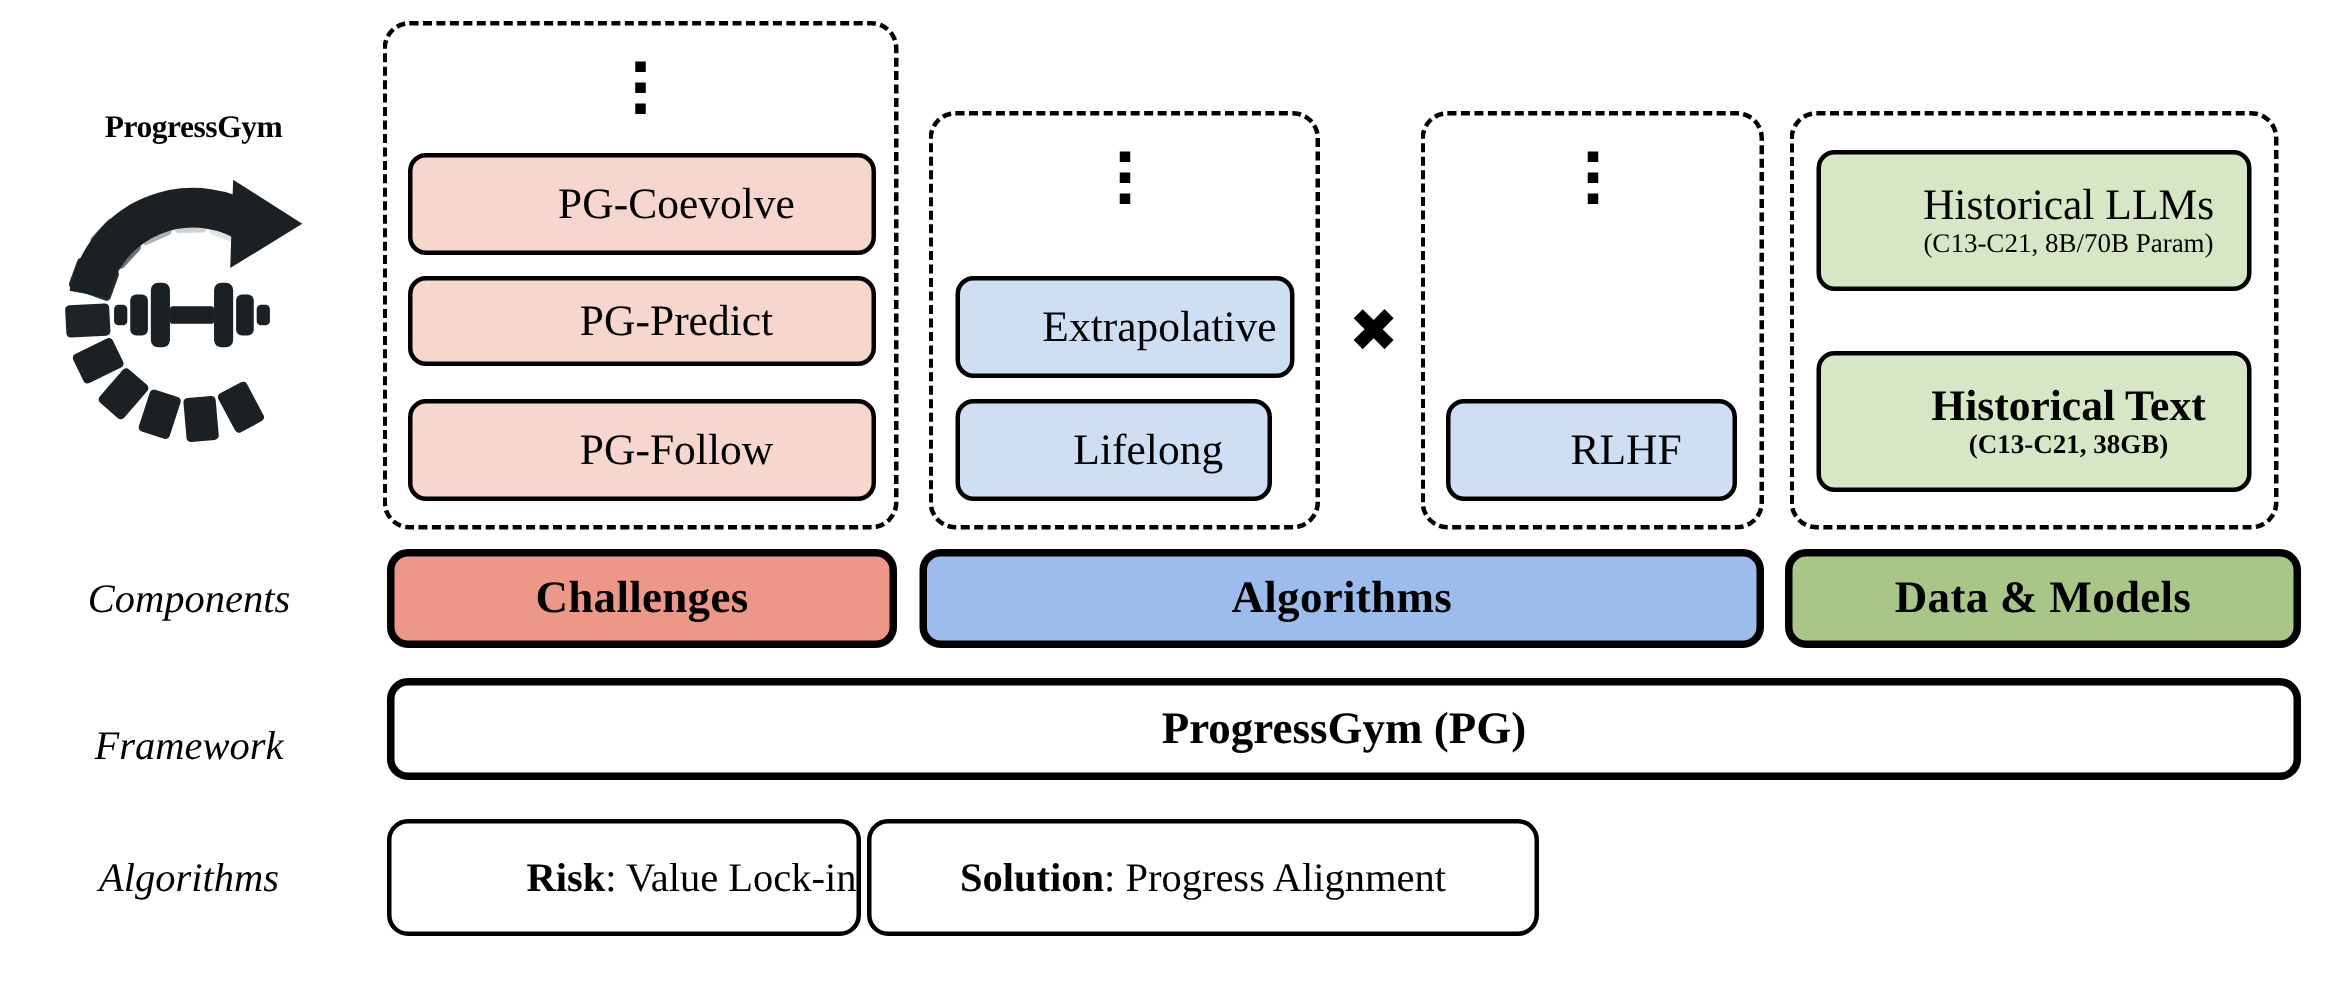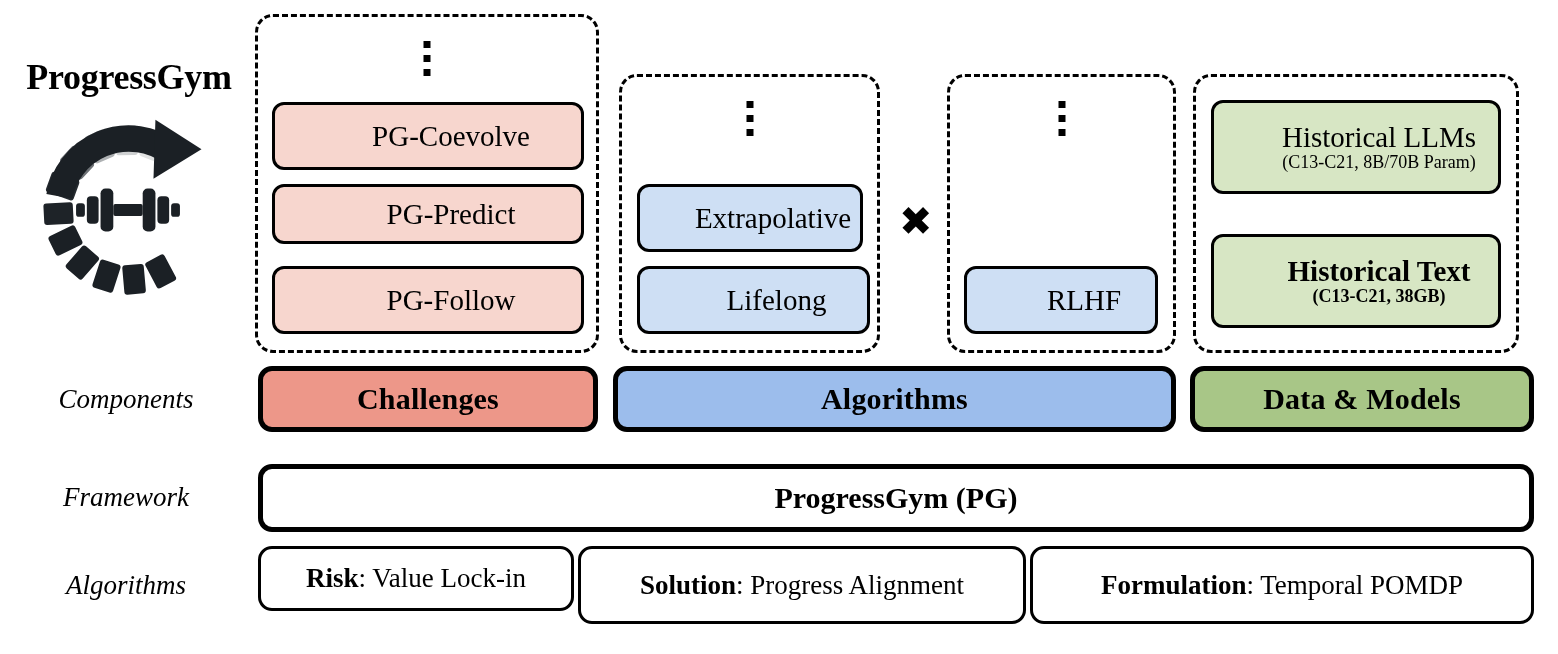--- a/index.html
+++ b/index.html
@@ -16,25 +16,25 @@
     width: 1558px;
     height: 654px;
     background: #ffffff;
     overflow: hidden;
   }
 
   
   .brand-title {
     position: absolute;
     left: 14px;
-    top: 56px;
+    top: 72px;
     width: 230px;
     text-align: center;
     font-weight: bold;
-    font-size: 36px;
+    font-size: 21px;
     letter-spacing: -0.3px;
     white-space: nowrap;
   }
   .brand-mark {
     position: absolute;
     left: 30px;
     top: 112px;
     width: 196px;
     height: 196px;
   }
@@ -240,21 +240,21 @@
   <div class="dashed-group" style="left:619px; top:74px; width:261px; height:279px;">
     <div class="vdots" style="top:24px;">
       <span></span>
         <span></span>
         <span></span>
     </div>
   </div>
   <div class="pill pill-blue" style="left:637px; top:184px; width:226px; height:68px;">
     <div class="pill-title">Extrapolative</div>
   </div>
-  <div class="pill pill-blue" style="left:637px; top:266px; width:233px; height:68px;">
+  <div class="pill pill-blue" style="left:637px; top:266px; width:211px; height:68px;">
     <div class="pill-title">Lifelong</div>
   </div>
 
   <div class="times-symbol" style="left:899px; top:201px;">✖</div>
 
   <div class="dashed-group" style="left:947px; top:74px; width:229px; height:279px;">
     <div class="vdots" style="top:24px;">
       <span></span>
         <span></span>
         <span></span>
@@ -277,27 +277,24 @@
   <div class="comp-bar bar-red" style="left:258px; top:366px; width:340px; height:66px;">
     <span>Challenges</span>
   </div>
   <div class="comp-bar bar-blue" style="left:613px; top:366px; width:563px; height:66px;text-align:right;">
     <span>Algorithms</span>
   </div>
   <div class="comp-bar bar-green" style="left:1190px; top:366px; width:344px; height:66px;">
     <span>Data &amp; Models</span>
   </div>
 
-  <div class="framework-bar" style="left:258px; top:452px; width:1276px; height:68px;margin-top:12px;">
+  <div class="framework-bar" style="left:258px; top:452px; width:1276px; height:68px;">
     <span>ProgressGym (PG)</span>
   </div>
 
-  <div class="found-box" style="left:258px; top:546px; width:316px; height:65px;">
+  <div class="found-box" style="left:258px; top:546px; width:316px; height:78px;justify-content:flex-end;">
     <span><b>Risk</b><span>: Value Lock-in</span></span>
   </div>
   <div class="found-box" style="left:578px; top:546px; width:448px; height:78px;">
     <span><b>Solution</b><span>: Progress Alignment</span></span>
   </div>
-  <div class="found-box" style="left:1030px; top:546px; width:504px; height:78px;">
-    <span><b>Formulation</b><span>: Temporal POMDP</span></span>
-  </div>
 
 </div>
 
 </body></html>

